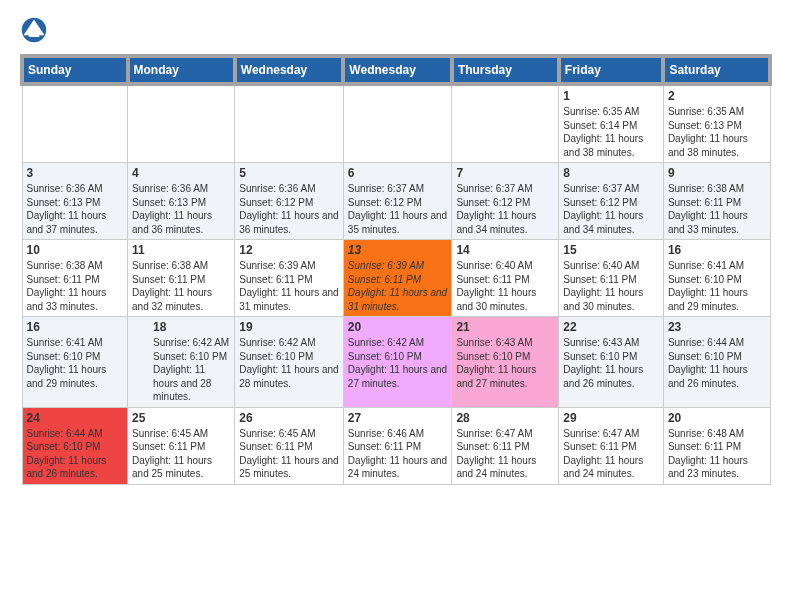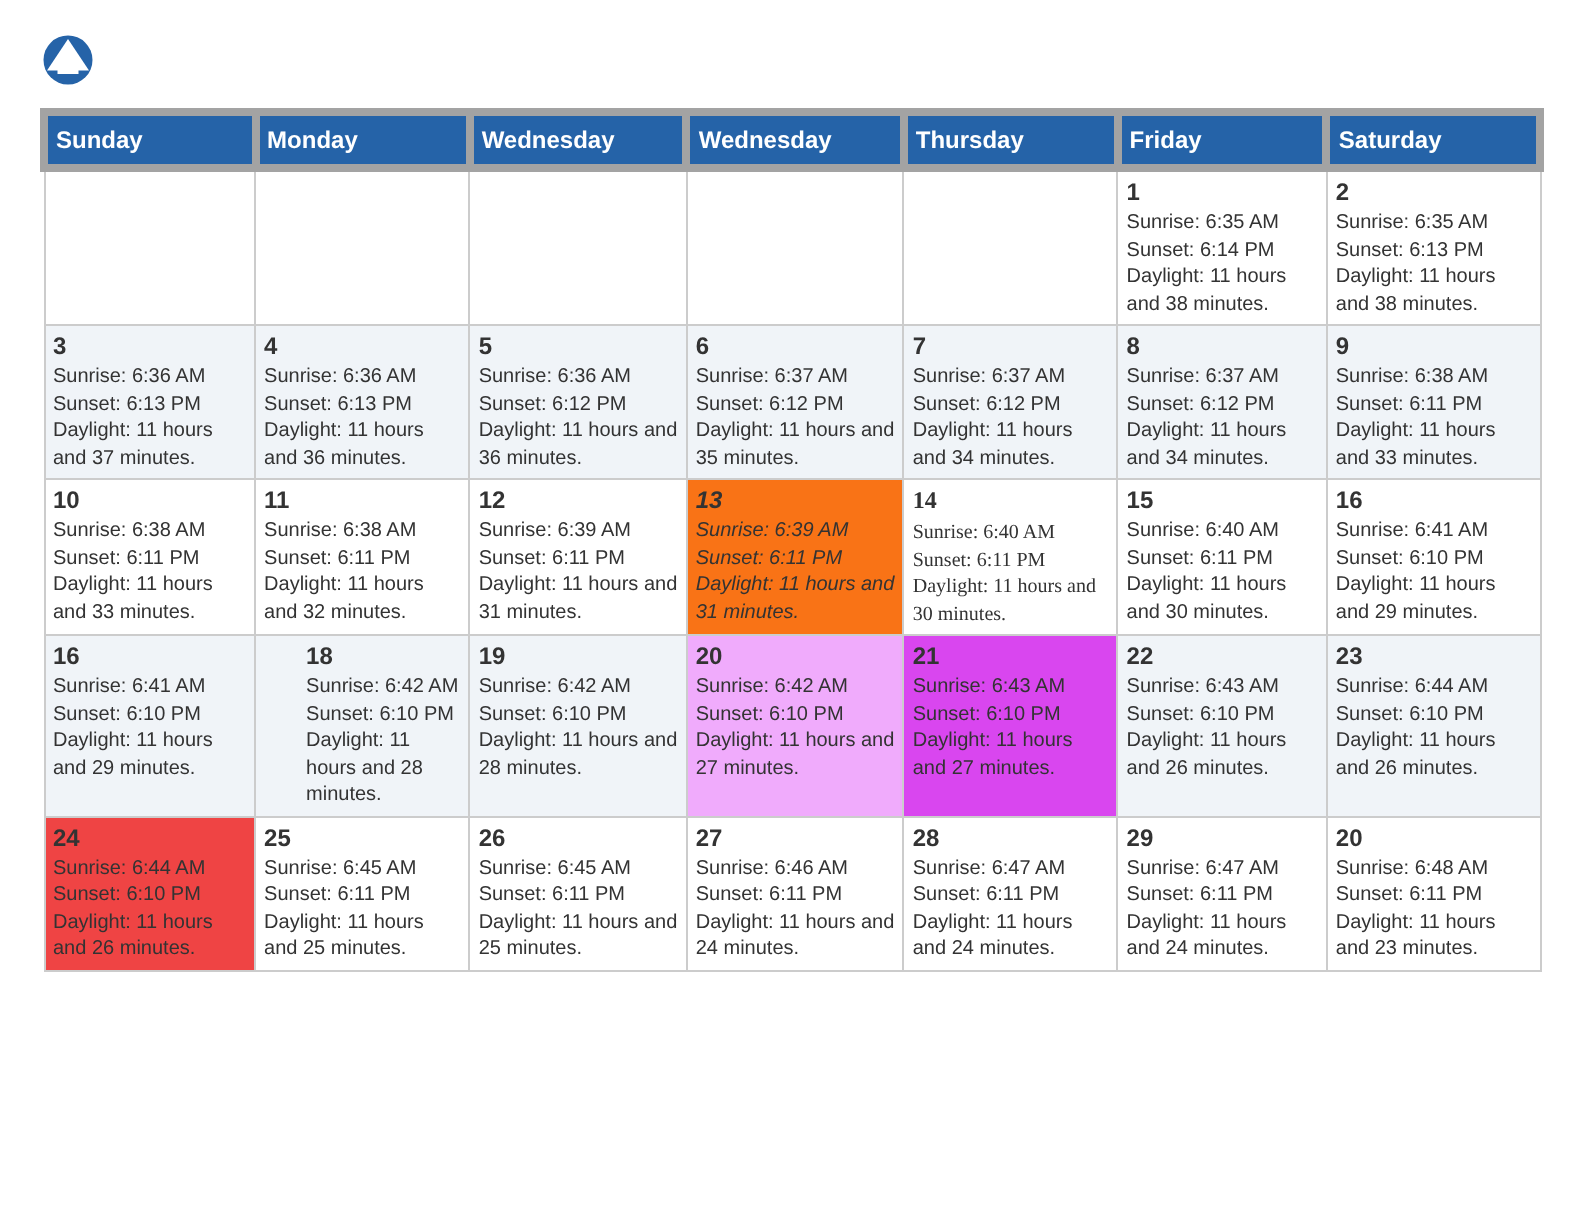--- a/index.html
+++ b/index.html
@@ -217,21 +217,21 @@
             <div class="day-info">Sunrise: 6:39 AM
 Sunset: 6:11 PM
 Daylight: 11 hours and 31 minutes.</div>
           </td>
           <td style="background: #f97316; font-style: italic;">
             <span class="day-num">13</span>
             <div class="day-info">Sunrise: 6:39 AM
 Sunset: 6:11 PM
 Daylight: 11 hours and 31 minutes.</div>
           </td>
-          <td style="background: rgb(255, 255, 255); font-family: Liberation Serif, serif;">
+          <td style="background: rgb(255, 255, 255);">
             <span class="day-num">14</span>
             <div class="day-info">Sunrise: 6:40 AM
 Sunset: 6:11 PM
 Daylight: 11 hours and 30 minutes.</div>
           </td>
           <td style="background: rgb(255, 255, 255);">
             <span class="day-num">15</span>
             <div class="day-info">Sunrise: 6:40 AM
 Sunset: 6:11 PM
 Daylight: 11 hours and 30 minutes.</div>
@@ -261,21 +261,21 @@
             <div class="day-info">Sunrise: 6:42 AM
 Sunset: 6:10 PM
 Daylight: 11 hours and 28 minutes.</div>
           </td>
           <td style="background: #f0abfc; margin-top: 16px;">
             <span class="day-num">20</span>
             <div class="day-info">Sunrise: 6:42 AM
 Sunset: 6:10 PM
 Daylight: 11 hours and 27 minutes.</div>
           </td>
-          <td style="background: #d946ef;">
+          <td style="background: #f9a8d4;">
             <span class="day-num">21</span>
             <div class="day-info">Sunrise: 6:43 AM
 Sunset: 6:10 PM
 Daylight: 11 hours and 27 minutes.</div>
           </td>
           <td style="background: rgb(240, 244, 248);">
             <span class="day-num">22</span>
             <div class="day-info">Sunrise: 6:43 AM
 Sunset: 6:10 PM
 Daylight: 11 hours and 26 minutes.</div>

